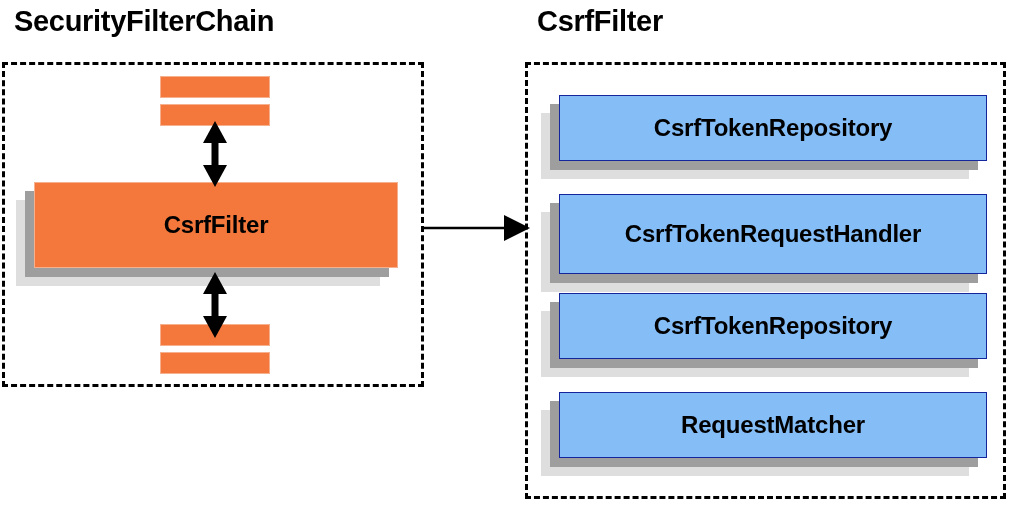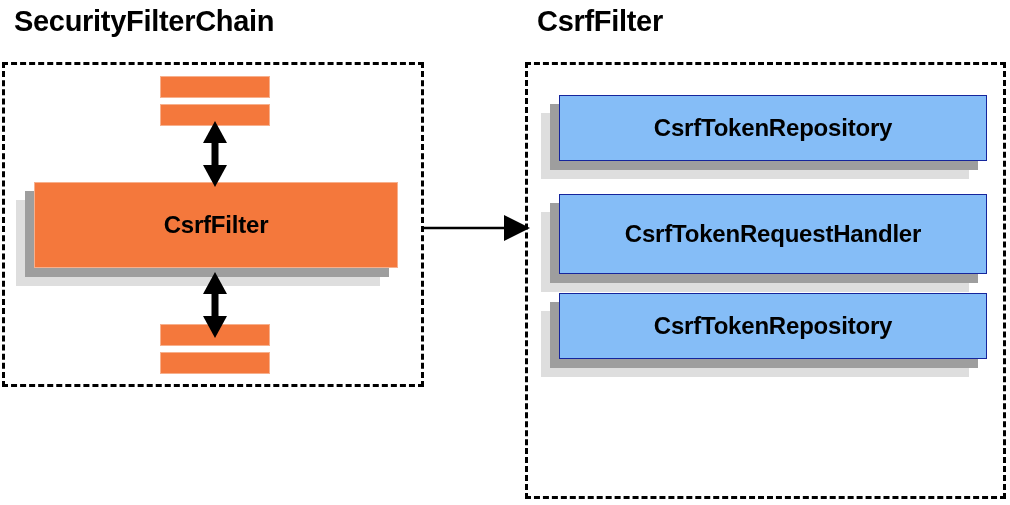--- a/index.html
+++ b/index.html
@@ -163,20 +163,27 @@
   </div>
 
   <div class="node" id="node-denied">
     <div class="shadow-light"></div>
     <div class="shadow-dark"></div>
     <div class="face blue">
       <span class="label">CsrfTokenRepository</span>
     </div>
   </div>
 
+  <div class="node" id="node-matcher">
+    <div class="shadow-light"></div>
+    <div class="shadow-dark"></div>
+    <div class="face blue">
+      <span class="label">RequestMatcher</span>
+    </div>
+  </div>
 
   <svg id="arrows" viewBox="0 0 1010 505">
 
     <g>
       <line x1="215" y1="132" x2="215" y2="176" stroke="#000000" stroke-width="7"></line>
       <polygon points="215,121 203,143 227,143" fill="#000000"></polygon>
       <polygon points="215,187 203,165 227,165" fill="#000000"></polygon>
     </g>
 
     <g>

